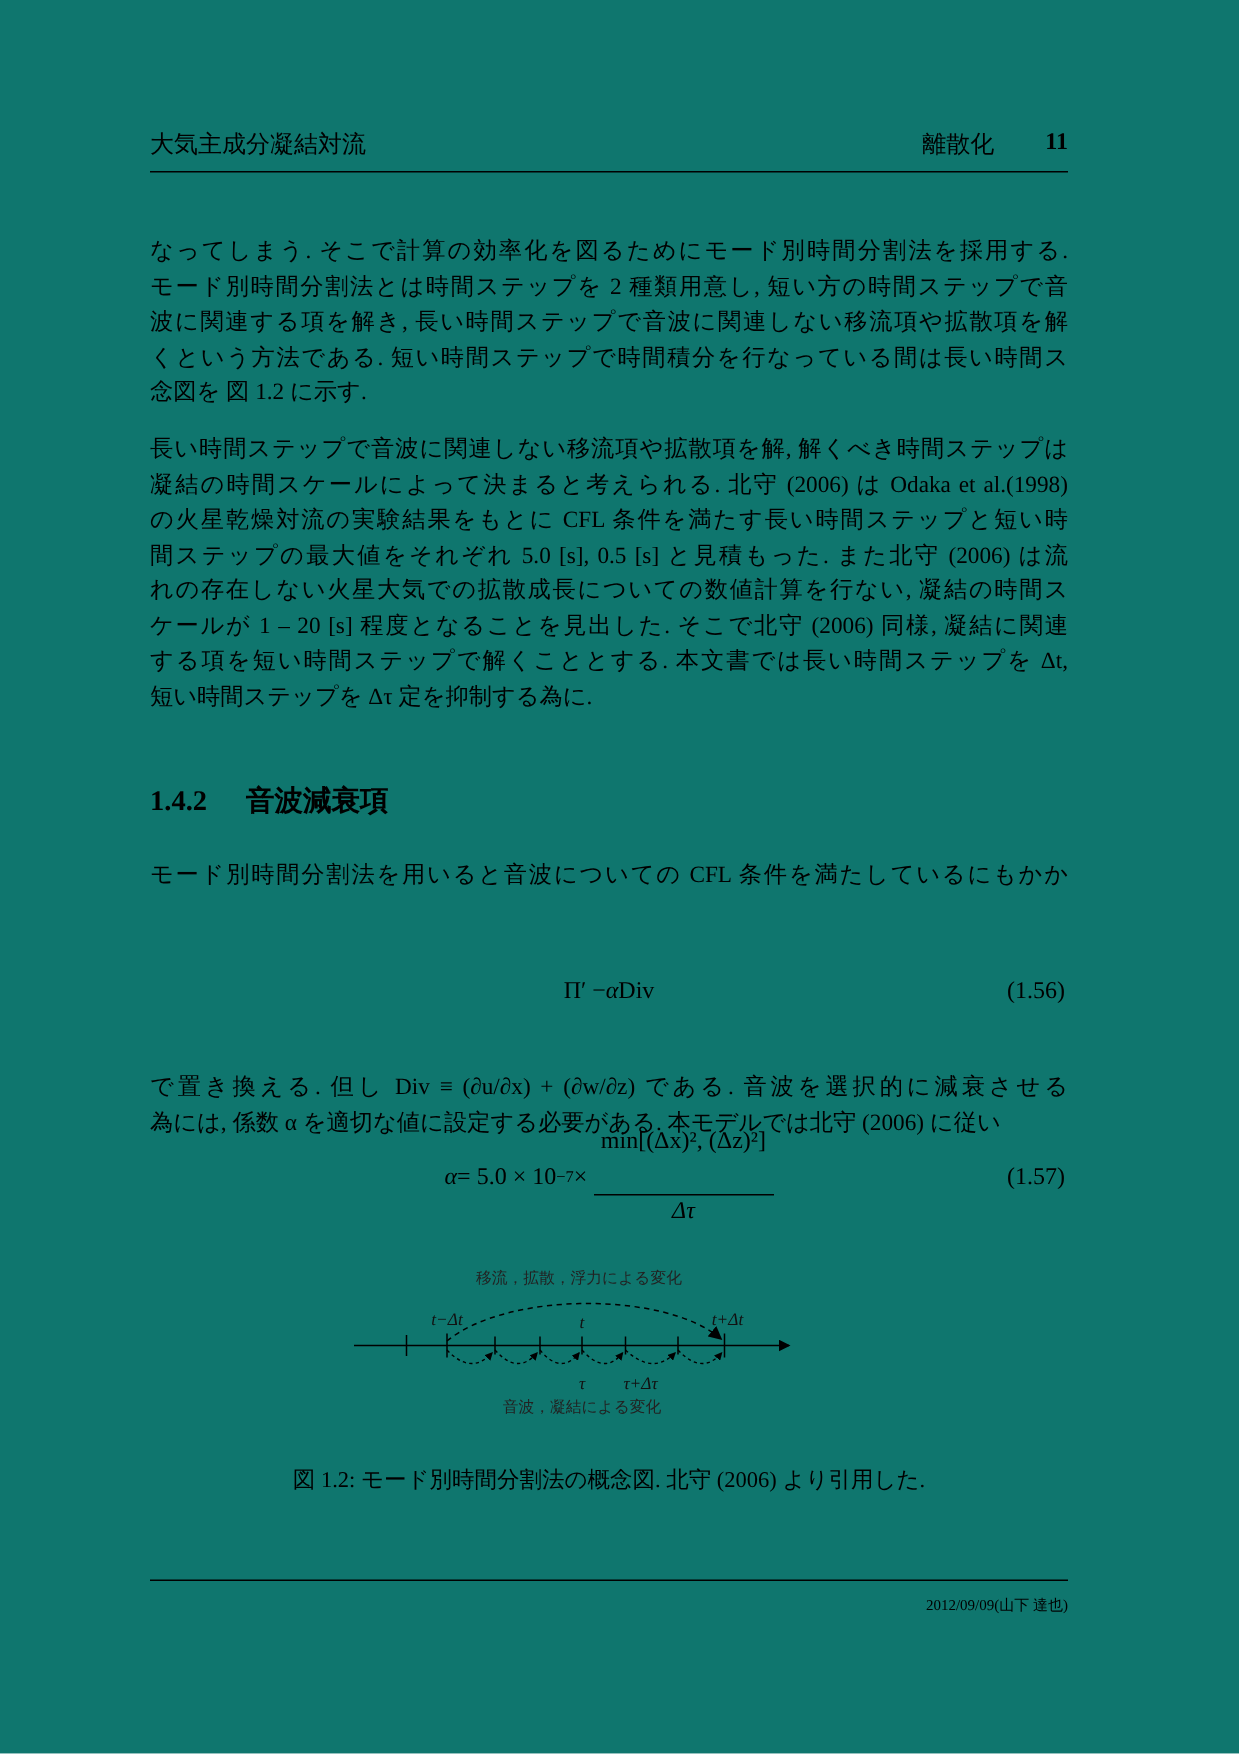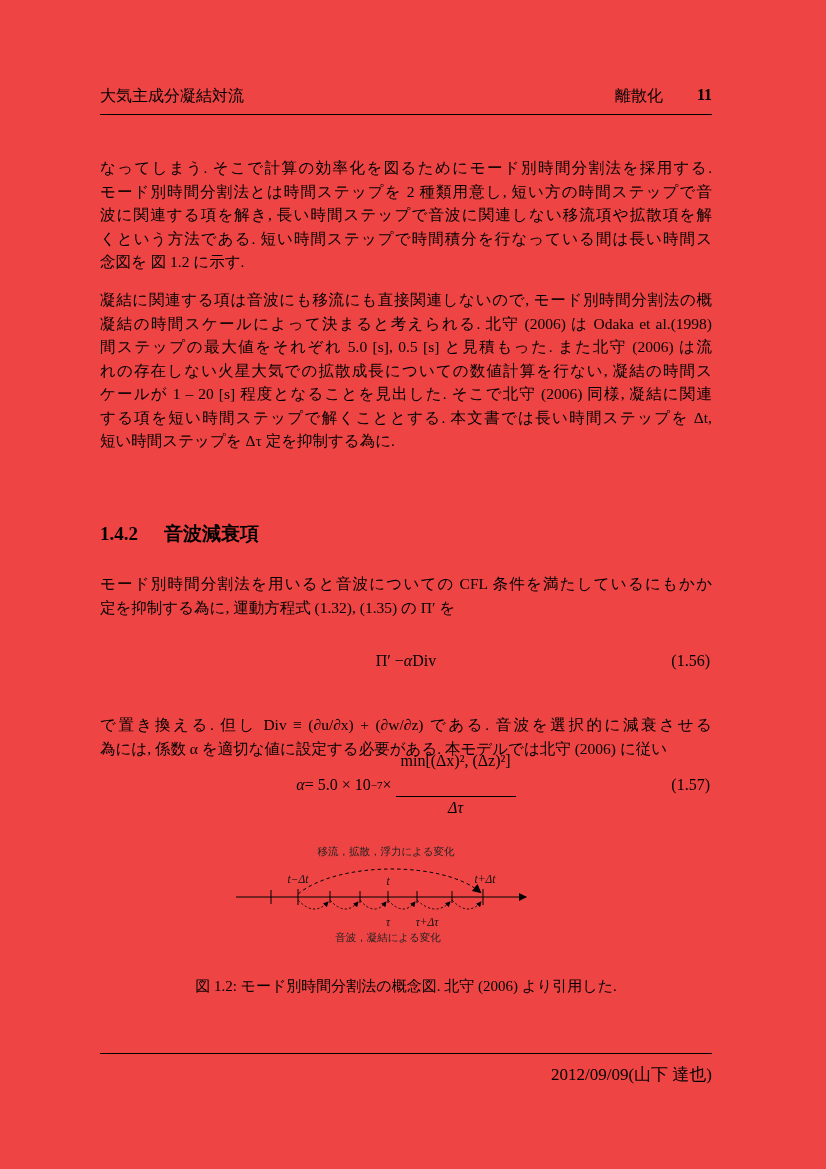--- a/index.html
+++ b/index.html
@@ -1,18 +1,18 @@
 <!DOCTYPE html>
 <html lang="ja"><head>
 <meta charset="utf-8">
 <style>
   html,body { margin:0; padding:0; background:#ffffff; }
   .page {
     position:relative; width:826px; height:1169px; margin:0 auto;
-    background:#ef4444; color:#000;
+    background:#0f766e; color:#000;
     font-family:"Liberation Serif","DejaVu Serif",serif;
     overflow:hidden;
   }
   .header {
     position:absolute; left:100px; top:86px; width:612px;
     display:flex; justify-content:space-between; align-items:baseline;
     border-bottom:1.6px solid #000; padding-bottom:7px;
     font-size:16px;
   }
   .header-right { display:flex; gap:34px; align-items:flex-start; }
@@ -49,21 +49,21 @@
   .figure { position:absolute; left:228px; top:845px; width:320px; height:100px; }
   .fig-label { font-family:"Liberation Sans","DejaVu Sans",sans-serif; font-size:10.5px; fill:#222; }
   .fig-math { font-family:"Liberation Serif",serif; font-style:italic; font-size:11.5px; fill:#111; }
   .caption {
     position:absolute; left:100px; top:977px; width:612px;
     text-align:center; font-size:15px;
   }
   .footer {
     position:absolute; left:100px; top:1053px; width:612px;
     border-top:1.6px solid #000; padding-top:9px;
-    text-align:right; font-size:17px;
+    text-align:right; font-size:10px;
   }
 </style>
 </head>
 <body>
 
 <div class="page">
 
   <div class="header">
     <span>大気主成分凝結対流</span>
     <span class="header-right">
@@ -74,37 +74,37 @@
 
   <div class="para para1">
       <div class="line">なってしまう. そこで計算の効率化を図るためにモード別時間分割法を採用する.</div>
       <div class="line">モード別時間分割法とは時間ステップを 2 種類用意し, 短い方の時間ステップで音</div>
       <div class="line">波に関連する項を解き, 長い時間ステップで音波に関連しない移流項や拡散項を解</div>
       <div class="line">くという方法である. 短い時間ステップで時間積分を行なっている間は長い時間ス</div>
       <div class="line last">念図を 図 1.2 に示す.</div>
     </div>
 
   <div class="para para2">
-      <div class="line">凝結に関連する項は音波にも移流にも直接関連しないので, モード別時間分割法の概</div>
+      <div class="line">長い時間ステップで音波に関連しない移流項や拡散項を解, 解くべき時間ステップは</div>
       <div class="line">凝結の時間スケールによって決まると考えられる. 北守 (2006) は Odaka et al.(1998)</div>
+      <div class="line">の火星乾燥対流の実験結果をもとに CFL 条件を満たす長い時間ステップと短い時</div>
       <div class="line">間ステップの最大値をそれぞれ 5.0 [s], 0.5 [s] と見積もった. また北守 (2006) は流</div>
       <div class="line">れの存在しない火星大気での拡散成長についての数値計算を行ない, 凝結の時間ス</div>
       <div class="line">ケールが 1 – 20 [s] 程度となることを見出した. そこで北守 (2006) 同様, 凝結に関連</div>
       <div class="line">する項を短い時間ステップで解くこととする. 本文書では長い時間ステップを Δt,</div>
       <div class="line last">短い時間ステップを Δτ 定を抑制する為に.</div>
     </div>
 
   <div class="section-heading">
     <span>1.4.2</span>
     <span>音波減衰項</span>
   </div>
 
   <div class="para para3">
       <div class="line">モード別時間分割法を用いると音波についての CFL 条件を満たしているにもかか</div>
-      <div class="line last">定を抑制する為に, 運動方程式 (1.32), (1.35) の Π′ を</div>
     </div>
 
   <div class="eq-line eq156">
     <span class="eq-content">
       <span>Π′ − </span>
         <span class="italic">α</span>
         <span>Div</span>
     </span>
     <span class="eq-tag">(1.56)</span>
   </div>

